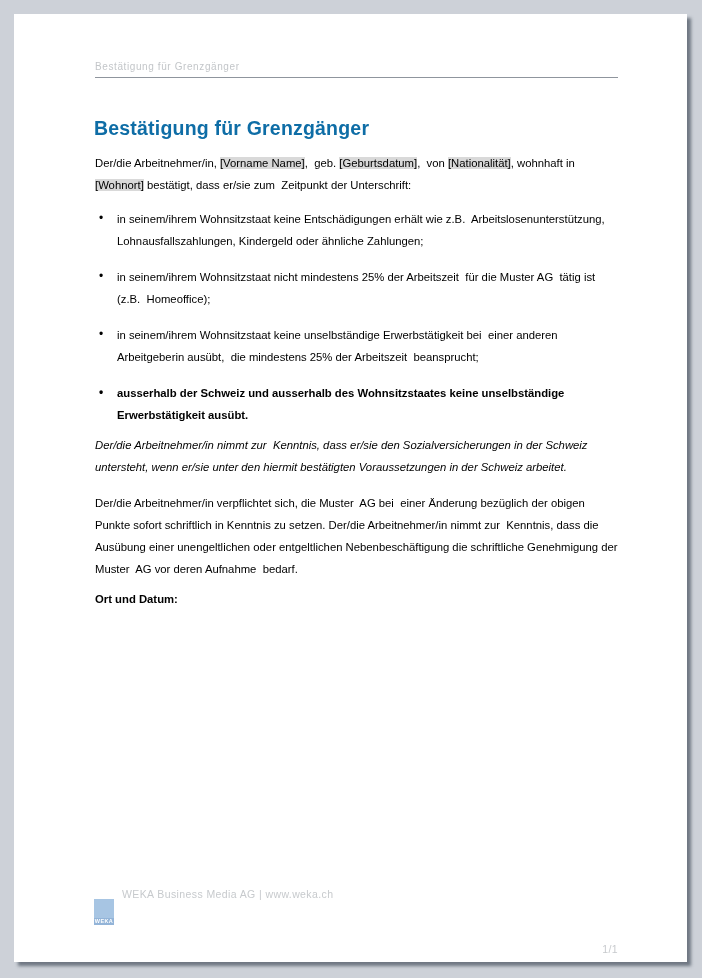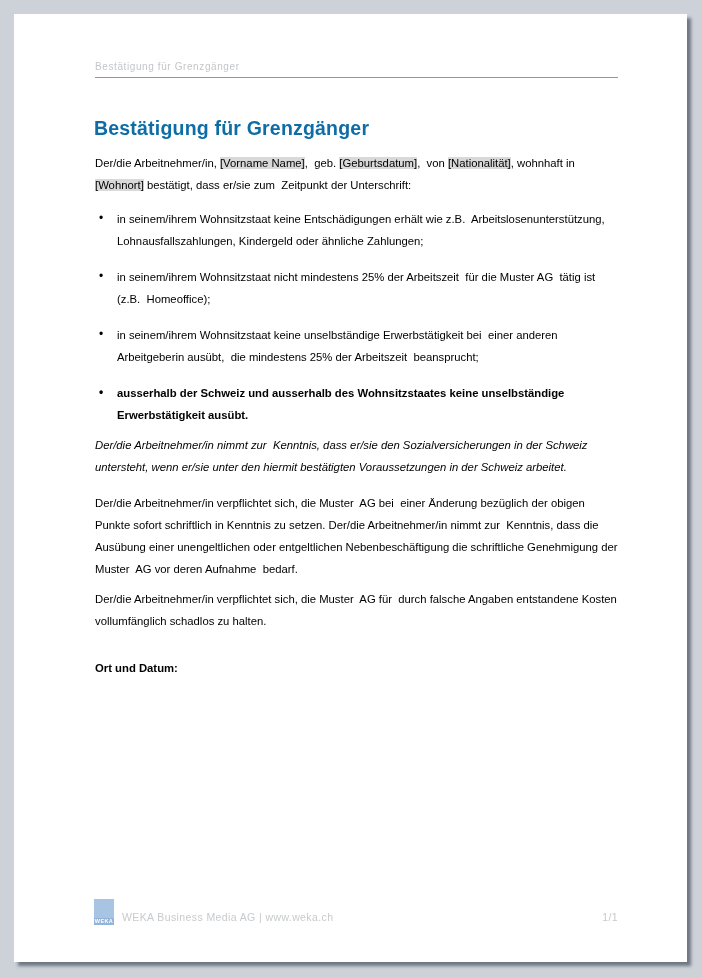--- a/index.html
+++ b/index.html
@@ -64,26 +64,26 @@
     background: #a7c5e3;
     display: flex; flex-direction: column; justify-content: flex-end;
   }
   .footer-logo .logo-band {
     height: 7px; background: #93b4d8;
     color: #ffffff; font-size: 5.5px; font-weight: bold;
     text-align: center; line-height: 7px; letter-spacing: 0.4px;
     overflow: hidden;
   }
   .footer-company {
-    position: absolute; left: 108px; top: 897px;
+    position: absolute; left: 108px; top: 874px;
     font-size: 10.5px; color: #c7cacd; letter-spacing: 0.4px;
     white-space: pre;
   }
   .footer-page {
-    position: absolute; left: 81px; top: 897px; width: 523px;
+    position: absolute; left: 81px; top: 929px; width: 523px;
     text-align: right;
     font-size: 10.5px; color: #c7cacd; letter-spacing: 0.4px;
   }
 </style>
 </head>
 <body>
 
 <div class="page">
 
   <div class="header-title">Bestätigung für Grenzgänger</div>
@@ -97,21 +97,20 @@
 
     <ul class="points">
       <li>in seinem/ihrem Wohnsitzstaat keine Entschädigungen erhält wie z.B.  Arbeitslosenunterstützung, Lohnausfallszahlungen, Kindergeld oder ähnliche Zahlungen;</li>
       <li>in seinem/ihrem Wohnsitzstaat nicht mindestens 25% der Arbeitszeit  für die Muster AG  tätig ist (z.B.  Homeoffice);</li>
       <li>in seinem/ihrem Wohnsitzstaat keine unselbständige Erwerbstätigkeit bei  einer anderen Arbeitgeberin ausübt,  die mindestens 25% der Arbeitszeit  beansprucht;</li>
       <li>ausserhalb der Schweiz und ausserhalb des Wohnsitzstaates keine unselbständige Erwerbstätigkeit ausübt.</li>
     </ul>
 
     <p class="para-a">Der/die Arbeitnehmer/in nimmt zur  Kenntnis, dass er/sie den Sozialversicherungen in der Schweiz untersteht, wenn er/sie unter den hiermit bestätigten Voraussetzungen in der Schweiz arbeitet.</p>
     <p class="para-b">Der/die Arbeitnehmer/in verpflichtet sich, die Muster  AG bei  einer Änderung bezüglich der obigen Punkte sofort schriftlich in Kenntnis zu setzen. Der/die Arbeitnehmer/in nimmt zur  Kenntnis, dass die Ausübung einer unengeltlichen oder entgeltlichen Nebenbeschäftigung die schriftliche Genehmigung der Muster  AG vor deren Aufnahme  bedarf.</p>
-    <p class="para-c">Der/die Arbeitnehmer/in verpflichtet sich, die Muster  AG für  durch falsche Angaben entstandene Kosten vollumfänglich schadlos zu halten.</p>
 
     <div class="sig-label">Ort und Datum:</div>
 
   </div>
 
   <div class="footer-logo">
     <div class="logo-band">WEKA</div>
   </div>
   <div class="footer-company">WEKA Business Media AG | www.weka.ch</div>
   <div class="footer-page">1/1</div>

